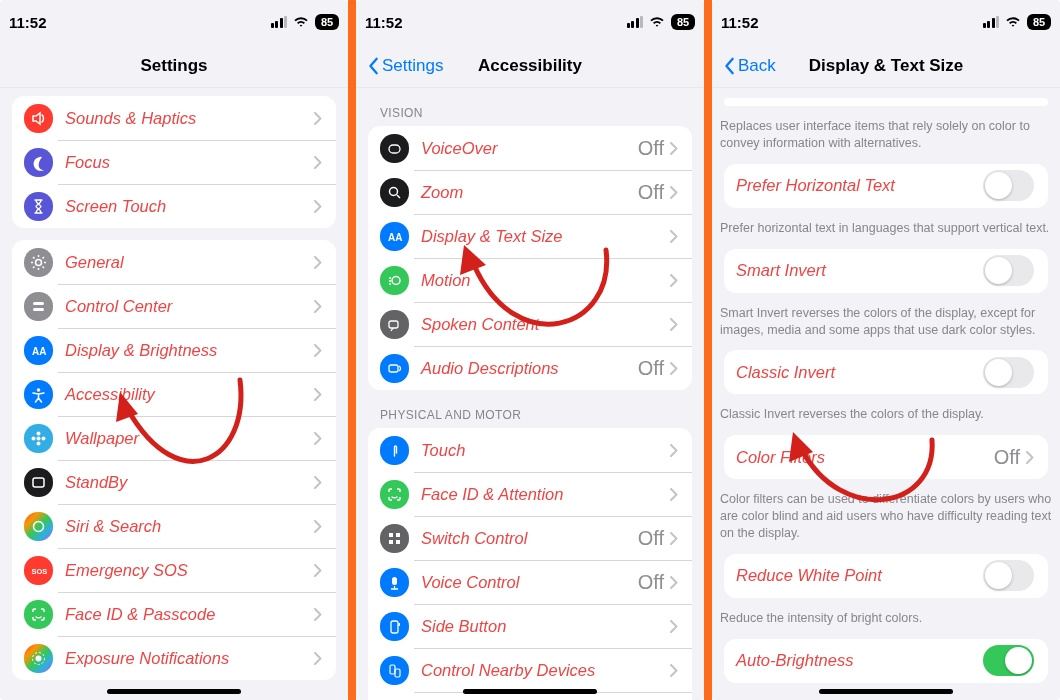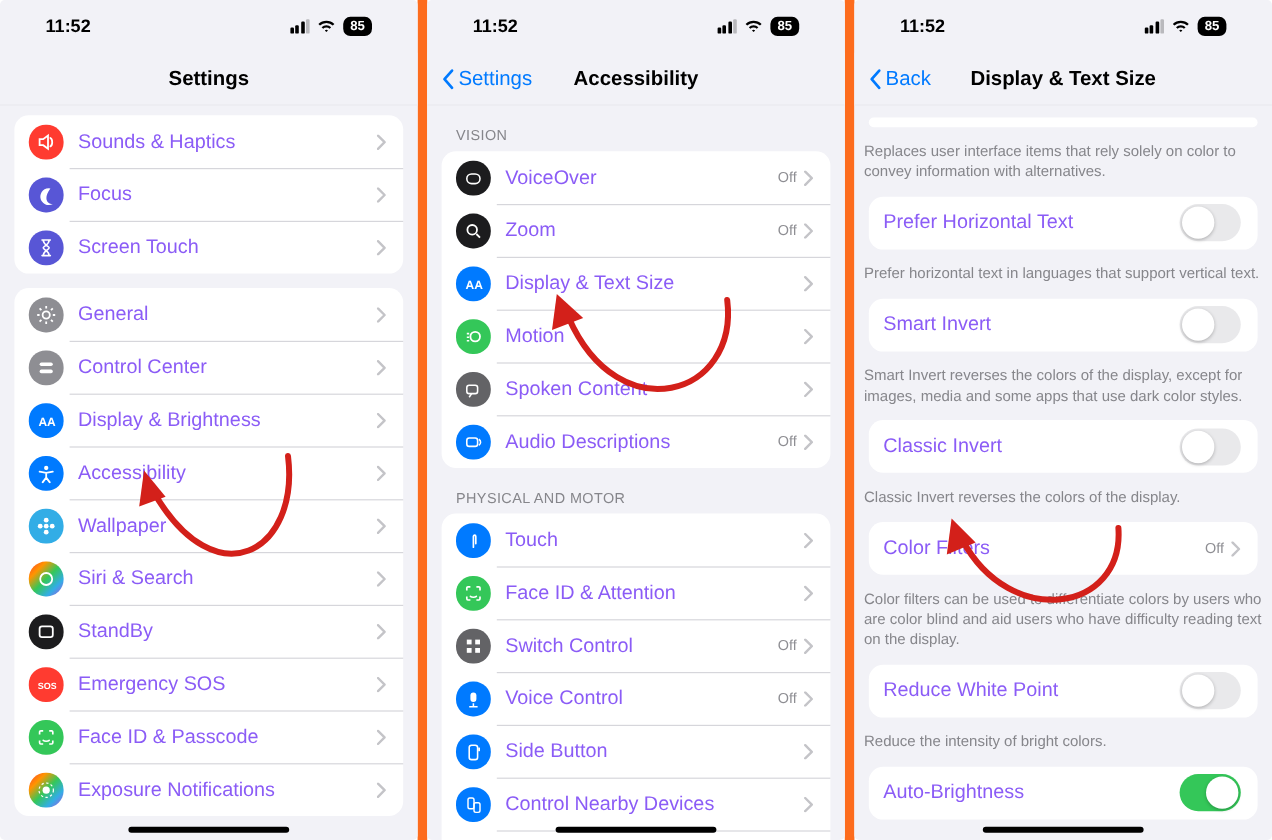--- a/index.html
+++ b/index.html
@@ -2,21 +2,21 @@
 <html><head>
 <meta charset="utf-8">
 <style>
   * { box-sizing: border-box; margin: 0; padding: 0; }
   html, body { width: 1060px; height: 700px; background: #fff; font-family: -apple-system, "Helvetica Neue", Arial, sans-serif; }
   .stage { display: flex; width: 1060px; height: 700px; }
   .divider { width: 8px; background: #fd6c1d; }
   .phone { flex: 1; background: #f2f2f7; display: flex; flex-direction: column; overflow: hidden; position: relative; border-radius: 4px; }
 
   
-  .statusbar { height: 44px; display: flex; justify-content: space-between; align-items: center; padding: 0 38px; font-size: 15px; font-weight: 600; color:#000; }
+  .statusbar { height: 44px; display: flex; justify-content: space-between; align-items: center; padding: 0 9px; font-size: 15px; font-weight: 600; color:#000; }
   .statusbar .right { display: flex; align-items: center; gap: 6px; }
   .bars { display:flex; align-items:flex-end; gap:1.5px; height:12px;}
   .bars span{ width:3px; background:#000; border-radius:1px;}
   .bars span:nth-child(1){height:5px;}
   .bars span:nth-child(2){height:7px;}
   .bars span:nth-child(3){height:10px;}
   .bars span:nth-child(4){height:12px; background:#b9b9bd;}
   .wifi { width:16px; height:12px; position:relative; }
   .wifi svg { display:block; }
   .battpill { display:flex; align-items:center; justify-content:center; background:#000; color:#fff; font-size:11px; font-weight:700; border-radius:6px; padding:1px 4px; min-width:24px; height:16px; line-height:1; }
@@ -34,22 +34,22 @@
   
   .group { background:#fff; border-radius:12px; margin:12px; }
   .group.tight { margin-top:6px; }
   .ghead { font-size:12px; color:#86868b; text-transform:uppercase; letter-spacing:0.03em; margin:18px 24px 6px; }
   .gfoot { font-size:12.5px; color:#86868b; margin:6px 8px 10px; line-height:1.35; }
 
   .row { display:flex; align-items:center; min-height:44px; padding:0 14px 0 12px; position:relative; }
   .row + .row::before { content:""; position:absolute; left:46px; right:0; top:0; height:0.5px; background:#d6d6db; }
   .row .icon { width:29px; height:29px; border-radius:14px; margin-right:12px; flex:0 0 auto; display:flex; align-items:center; justify-content:center; color:#fff; }
   .row .icon svg { width:17px; height:17px; }
-  .row .label { flex:1; font-size:16.5px; color:#8b5cf6; }
-  .row .val { font-size:12px; color:#8e8e93; margin-right:6px; }
+  .row .label { flex:1; font-size:16.5px; color:#ef4444;font-style:italic; }
+  .row .val { font-size:20px; color:#8e8e93; margin-right:6px; }
   .row .chev { color:#c4c4c8; }
   .row .chev svg { width:8px; height:13px; display:block; }
 
   
   .toggle { width:51px; height:31px; border-radius:16px; background:#e9e9eb; position:relative; flex:0 0 auto; }
   .toggle .knob { position:absolute; width:27px; height:27px; border-radius:50%; background:#fff; top:2px; left:2px; box-shadow:0 1px 3px rgba(0,0,0,0.25); transition:left .1s;}
   .toggle.on { background:#34c759; }
   .toggle.on .knob { left:22px; }
 
   
@@ -201,39 +201,39 @@
               </svg>
             </span>
             <span class="label">Wallpaper</span>
             <span class="chev">
               <svg viewBox="0 0 8 13">
                 <path d="M1 1 L6.5 6.5 L1 12" stroke="#c4c4c8" stroke-width="2" fill="none" stroke-linecap="round" stroke-linejoin="round"></path>
               </svg>
             </span>
           </div>
           <div class="row">
+            <span class="icon bg-black">
+              <svg viewBox="0 0 17 17">
+                <rect x="3" y="4" width="11" height="9" rx="2" fill="none" stroke="#fff" stroke-width="1.5"></rect>
+              </svg>
+            </span>
+            <span class="label">StandBy</span>
+            <span class="chev">
+              <svg viewBox="0 0 8 13">
+                <path d="M1 1 L6.5 6.5 L1 12" stroke="#c4c4c8" stroke-width="2" fill="none" stroke-linecap="round" stroke-linejoin="round"></path>
+              </svg>
+            </span>
+          </div>
+          <div class="row">
             <span class="icon bg-mlt">
               <svg viewBox="0 0 17 17">
                 <circle cx="8.5" cy="8.5" r="5" fill="none" stroke="#fff" stroke-width="1.5"></circle>
               </svg>
             </span>
             <span class="label">Siri &amp; Search</span>
-            <span class="chev">
-              <svg viewBox="0 0 8 13">
-                <path d="M1 1 L6.5 6.5 L1 12" stroke="#c4c4c8" stroke-width="2" fill="none" stroke-linecap="round" stroke-linejoin="round"></path>
-              </svg>
-            </span>
-          </div>
-          <div class="row">
-            <span class="icon bg-black">
-              <svg viewBox="0 0 17 17">
-                <rect x="3" y="4" width="11" height="9" rx="2" fill="none" stroke="#fff" stroke-width="1.5"></rect>
-              </svg>
-            </span>
-            <span class="label">StandBy</span>
             <span class="chev">
               <svg viewBox="0 0 8 13">
                 <path d="M1 1 L6.5 6.5 L1 12" stroke="#c4c4c8" stroke-width="2" fill="none" stroke-linecap="round" stroke-linejoin="round"></path>
               </svg>
             </span>
           </div>
           <div class="row">
             <span class="icon bg-sos">
               <svg viewBox="0 0 17 17">
                 <text x="1.5" y="12" font-size="7.5" font-weight="800" fill="#fff">SOS</text>

